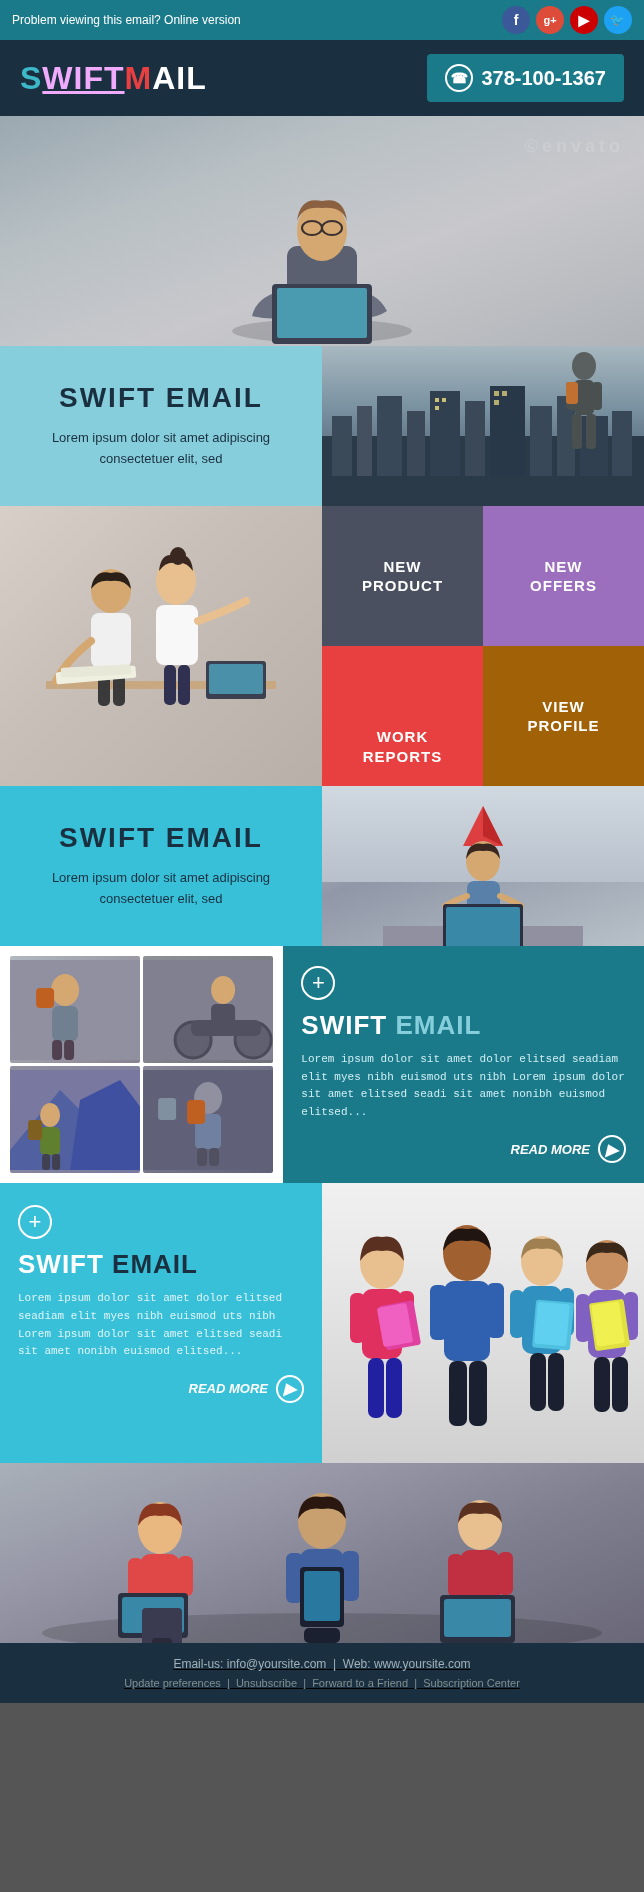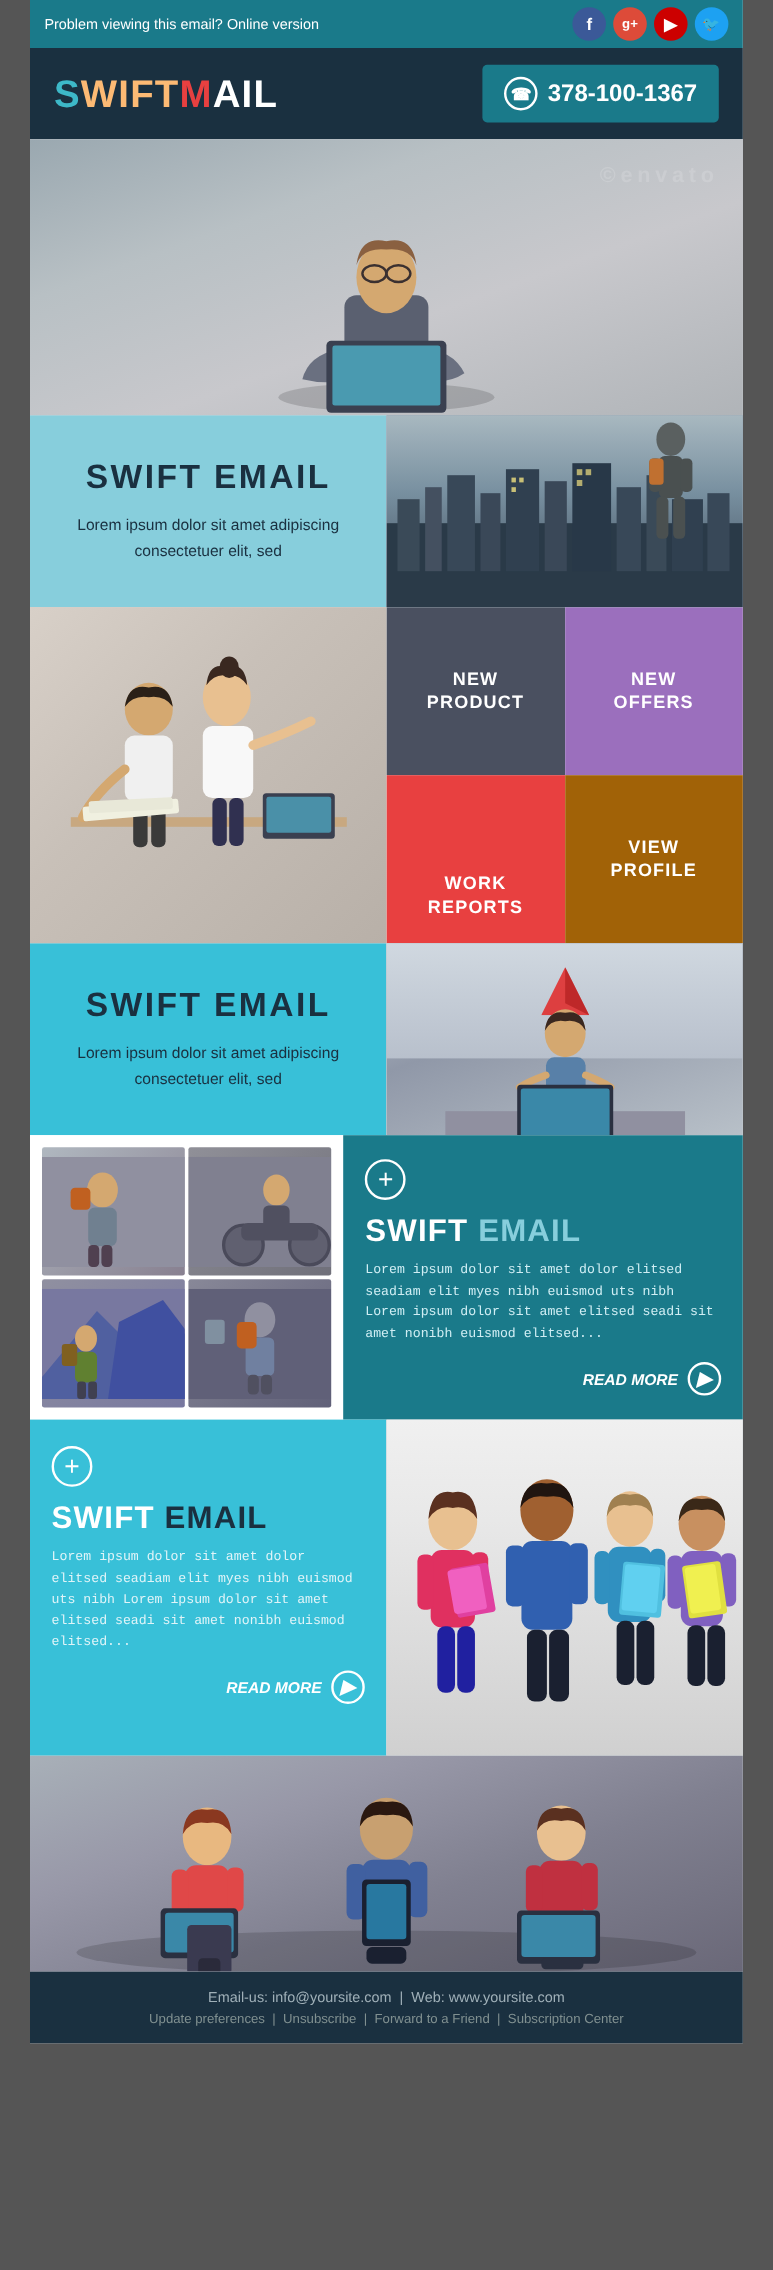--- a/index.html
+++ b/index.html
@@ -3,21 +3,21 @@
   <meta charset="utf-8">
   <style>
     * { box-sizing: border-box; margin: 0; padding: 0; }
     body {
       background: #555;
       font-family: Arial, sans-serif;
       display: flex;
       justify-content: center;
     }
     .email-wrapper {
-      width: 594px;
+      width: 644px;
       background: #fff;
     }
 
     
     .top-bar {
       background: #1a7a8a;
       display: flex;
       align-items: center;
       justify-content: space-between;
       padding: 6px 12px;
@@ -54,21 +54,21 @@
       align-items: center;
       justify-content: space-between;
       padding: 14px 20px;
     }
     .logo {
       font-size: 32px;
       font-weight: 900;
       letter-spacing: 1px;
     }
     .logo-s { color: #3db8c8; }
-    .logo-wift { color: #fdba74; }
+    .logo-wift { color: #f0abfc; text-decoration: underline; }
     .logo-m { color: #e84040; }
     .logo-ail { color: #fff; }
 
     .phone-box {
       background: #1a7a8a;
       border-radius: 4px;
       display: flex;
       align-items: center;
       gap: 8px;
       padding: 10px 18px;
@@ -295,20 +295,21 @@
       align-items: center;
       justify-content: center;
       overflow: hidden;
     }
 
     
     .footer {
       background: #1a3040;
       padding: 14px 20px;
       text-align: center;
+      text-decoration: underline;
     }
     .footer-line {
       color: #a0b0b8;
       font-size: 12px;
       margin-bottom: 6px;
     }
     .footer-line a {
       color: #a0b0b8;
       text-decoration: none;
     }

